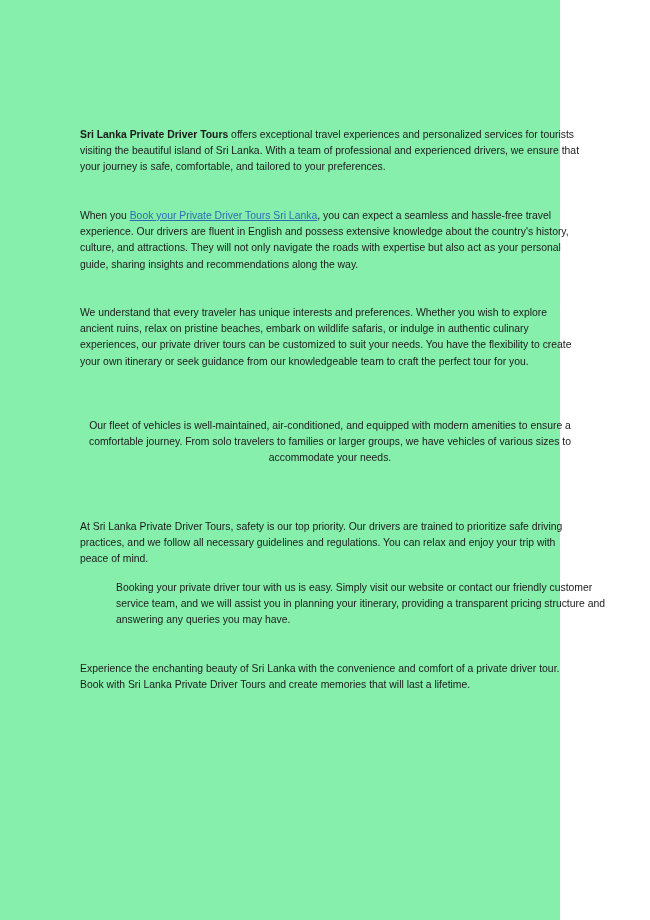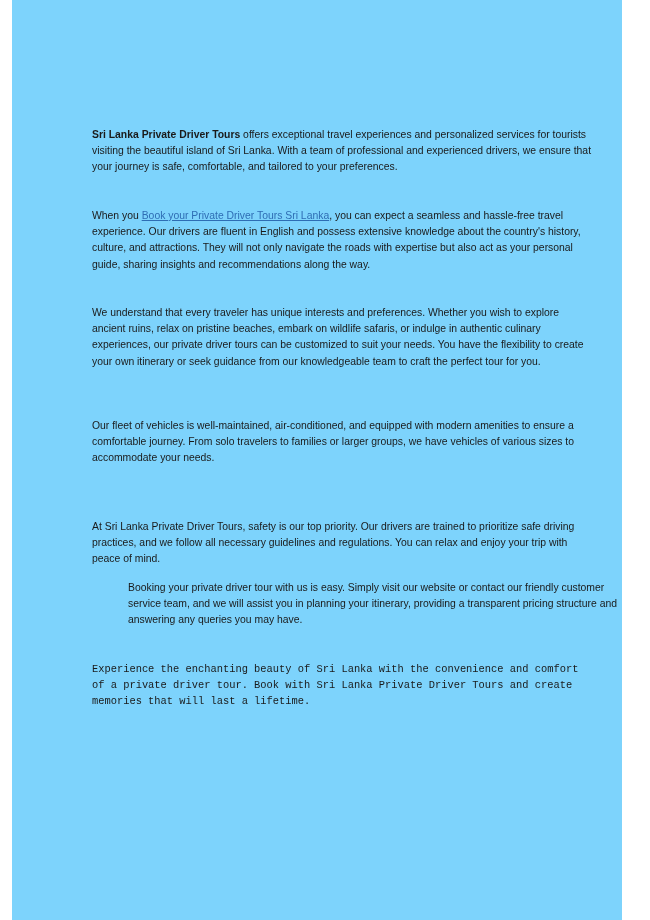--- a/index.html
+++ b/index.html
@@ -8,25 +8,25 @@
       background: #ffffff;
     }
     body {
       width: 650px;
       height: 920px;
       position: relative;
       overflow: hidden;
     }
     .page {
       position: absolute;
-      left: 12px;
+      left: 0;
       top: 0;
-      width: 610px;
+      width: 560px;
       height: 920px;
-      background: #7dd3fc;
+      background: #86efac;
     }
     .content {
       position: absolute;
       left: 80px;
       top: 127px;
       width: 500px;
       font-family: "Liberation Sans", sans-serif;
       font-size: 10.4px;
       line-height: 16.2px;
       color: #1a1a1a;
@@ -52,22 +52,22 @@
 
 <div class="page">
   <div class="content">
 
     <p class="para" style="top:0px;"><span class="bold">Sri Lanka Private Driver Tours</span><span> offers exceptional travel experiences and personalized services for tourists visiting the beautiful island of Sri Lanka. With a team of professional and experienced drivers, we ensure that your journey is safe, comfortable, and tailored to your preferences.</span></p>
 
     <p class="para" style="top:81px;"><span>When you </span><a class="link">Book your Private Driver Tours Sri Lanka</a><span>, you can expect a seamless and hassle-free travel experience. Our drivers are fluent in English and possess extensive knowledge about the country's history, culture, and attractions. They will not only navigate the roads with expertise but also act as your personal guide, sharing insights and recommendations along the way.</span></p>
 
     <p class="para" style="top:178px;"><span>We understand that every traveler has unique interests and preferences. Whether you wish to explore ancient ruins, relax on pristine beaches, embark on wildlife safaris, or indulge in authentic culinary experiences, our private driver tours can be customized to suit your needs. You have the flexibility to create your own itinerary or seek guidance from our knowledgeable team to craft the perfect tour for you.</span></p>
 
-    <p class="para" style="top:291px;"><span>Our fleet of vehicles is well-maintained, air-conditioned, and equipped with modern amenities to ensure a comfortable journey. From solo travelers to families or larger groups, we have vehicles of various sizes to accommodate your needs.</span></p>
+    <p class="para" style="top:291px;text-align:center;"><span>Our fleet of vehicles is well-maintained, air-conditioned, and equipped with modern amenities to ensure a comfortable journey. From solo travelers to families or larger groups, we have vehicles of various sizes to accommodate your needs.</span></p>
 
     <p class="para" style="top:372px;margin-top:20px;"><span>At Sri Lanka Private Driver Tours, safety is our top priority. Our drivers are trained to prioritize safe driving practices, and we follow all necessary guidelines and regulations. You can relax and enjoy your trip with peace of mind.</span></p>
 
     <p class="para" style="top:453px;margin-left:36px;"><span>Booking your private driver tour with us is easy. Simply visit our website or contact our friendly customer service team, and we will assist you in planning your itinerary, providing a transparent pricing structure and answering any queries you may have.</span></p>
 
-    <p class="para" style="top:534px;font-family:Liberation Mono, monospace;"><span>Experience the enchanting beauty of Sri Lanka with the convenience and comfort of a private driver tour. Book with Sri Lanka Private Driver Tours and create memories that will last a lifetime.</span></p>
+    <p class="para" style="top:534px;"><span>Experience the enchanting beauty of Sri Lanka with the convenience and comfort of a private driver tour. Book with Sri Lanka Private Driver Tours and create memories that will last a lifetime.</span></p>
 
   </div>
 </div>
 
 </body></html>

